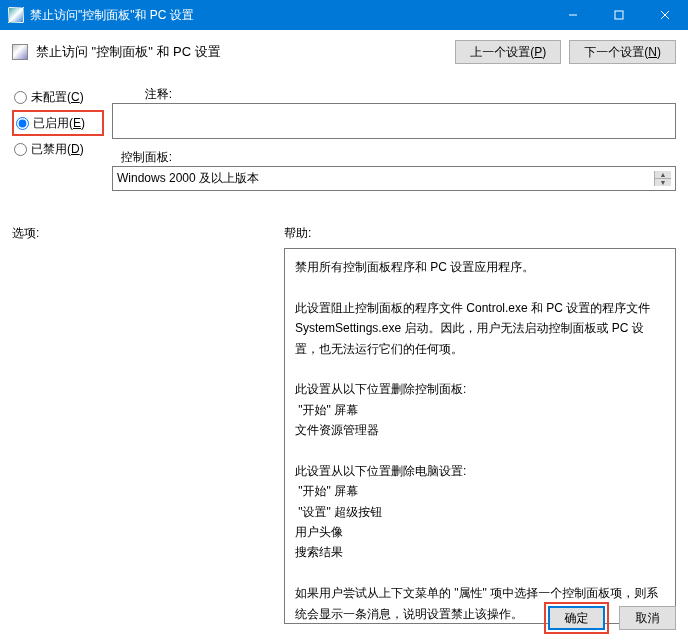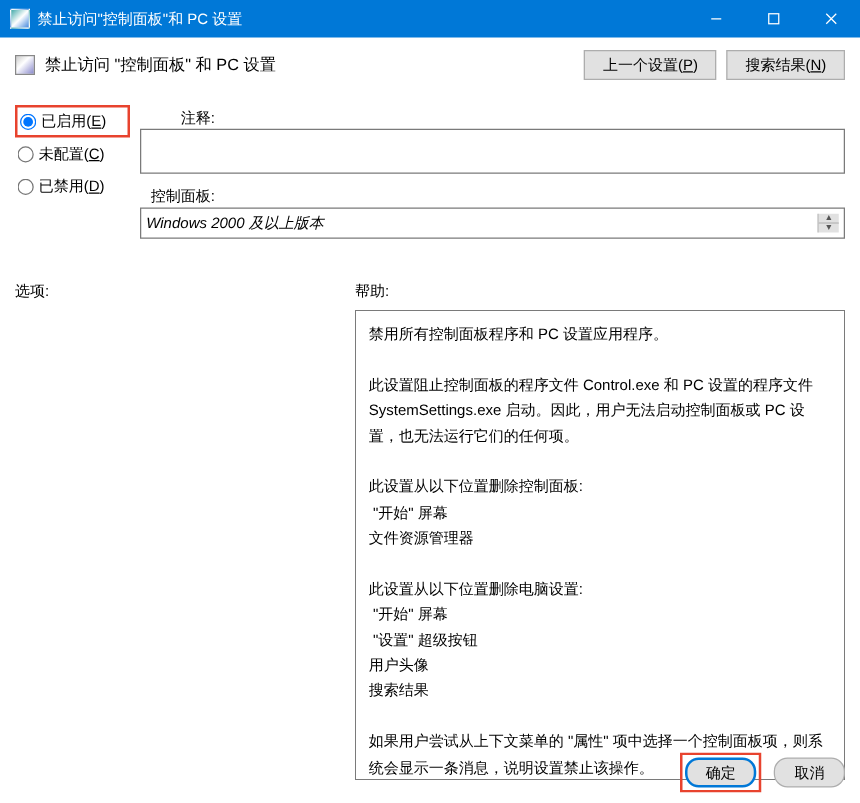--- a/index.html
+++ b/index.html
@@ -92,21 +92,20 @@
   padding-top: 4px;
 }
 .field-row textarea, .field-row .picker {
   flex: 1;
   font-family: inherit;
   font-size: 12px;
   border: 1px solid #7a7a7a;
   background: #fff;
   resize: none;
   padding: 3px 4px;
-  font-style: italic;
 }
 .comment-box { height: 64px; }
 .platform-box { height: 24px; display: flex; align-items: center; justify-content: space-between; padding-right: 0; }
 .platform-box .spin {
   width: 17px; height: 100%;
   display: flex; flex-direction: column;
   border-left: 1px solid #adadad;
 }
 .platform-box .spin div {
   flex: 1; background: #e1e1e1;
@@ -138,21 +137,21 @@
 }
 
 .footer {
   position: absolute;
   bottom: 8px;
   right: 12px;
   display: flex;
   gap: 10px;
   align-items: center;
 }
-.footer .btn { width: 57px; padding: 0; text-align: center; border-radius: 11px; }
+.footer .btn { width: 57px; padding: 0; text-align: center; }
 .red-outline {
   border: 2px solid #e8432e;
   padding: 2px;
   display: inline-flex;
 }
 .red-outline .btn { border: 2px solid #0078d7; }
 svg.glyph { width: 10px; height: 10px; stroke: #fff; stroke-width: 1; fill: none; }
 </style>
 </head>
 <body>
@@ -176,33 +175,33 @@
       </svg>
     </div>
 </div>
 
 <div class="content">
   <div class="header-row">
     <div class="hicon"></div>
     <div class="htext">禁止访问 "控制面板" 和 PC 设置</div>
     <div class="navbtns">
       <button class="btn"><span>上一个设置(</span><span class="u">P</span><span>)</span></button>
-      <button class="btn"><span>搜索结果(</span><span class="u">N</span><span>)</span></button>
+      <button class="btn"><span>下一个设置(</span><span class="u">N</span><span>)</span></button>
     </div>
   </div>
 
   <div class="config-area">
     <div class="radio-col">
+      <div class="radio-row">
+        <input type="radio" name="state" style="">
+        <label><span>未配置(</span><span class="u">C</span><span>)</span></label>
+      </div>
       <div class="radio-row radio-highlight">
         <input type="radio" name="state" checked="" style="">
         <label><span>已启用(</span><span class="u">E</span><span>)</span></label>
-      </div>
-      <div class="radio-row">
-        <input type="radio" name="state" style="">
-        <label><span>未配置(</span><span class="u">C</span><span>)</span></label>
       </div>
       <div class="radio-row">
         <input type="radio" name="state" style="">
         <label><span>已禁用(</span><span class="u">D</span><span>)</span></label>
       </div>
     </div>
     <div class="fields-col">
       <div class="field-row">
         <div class="flabel">注释:</div>
         <textarea class="comment-box" style=""></textarea>

